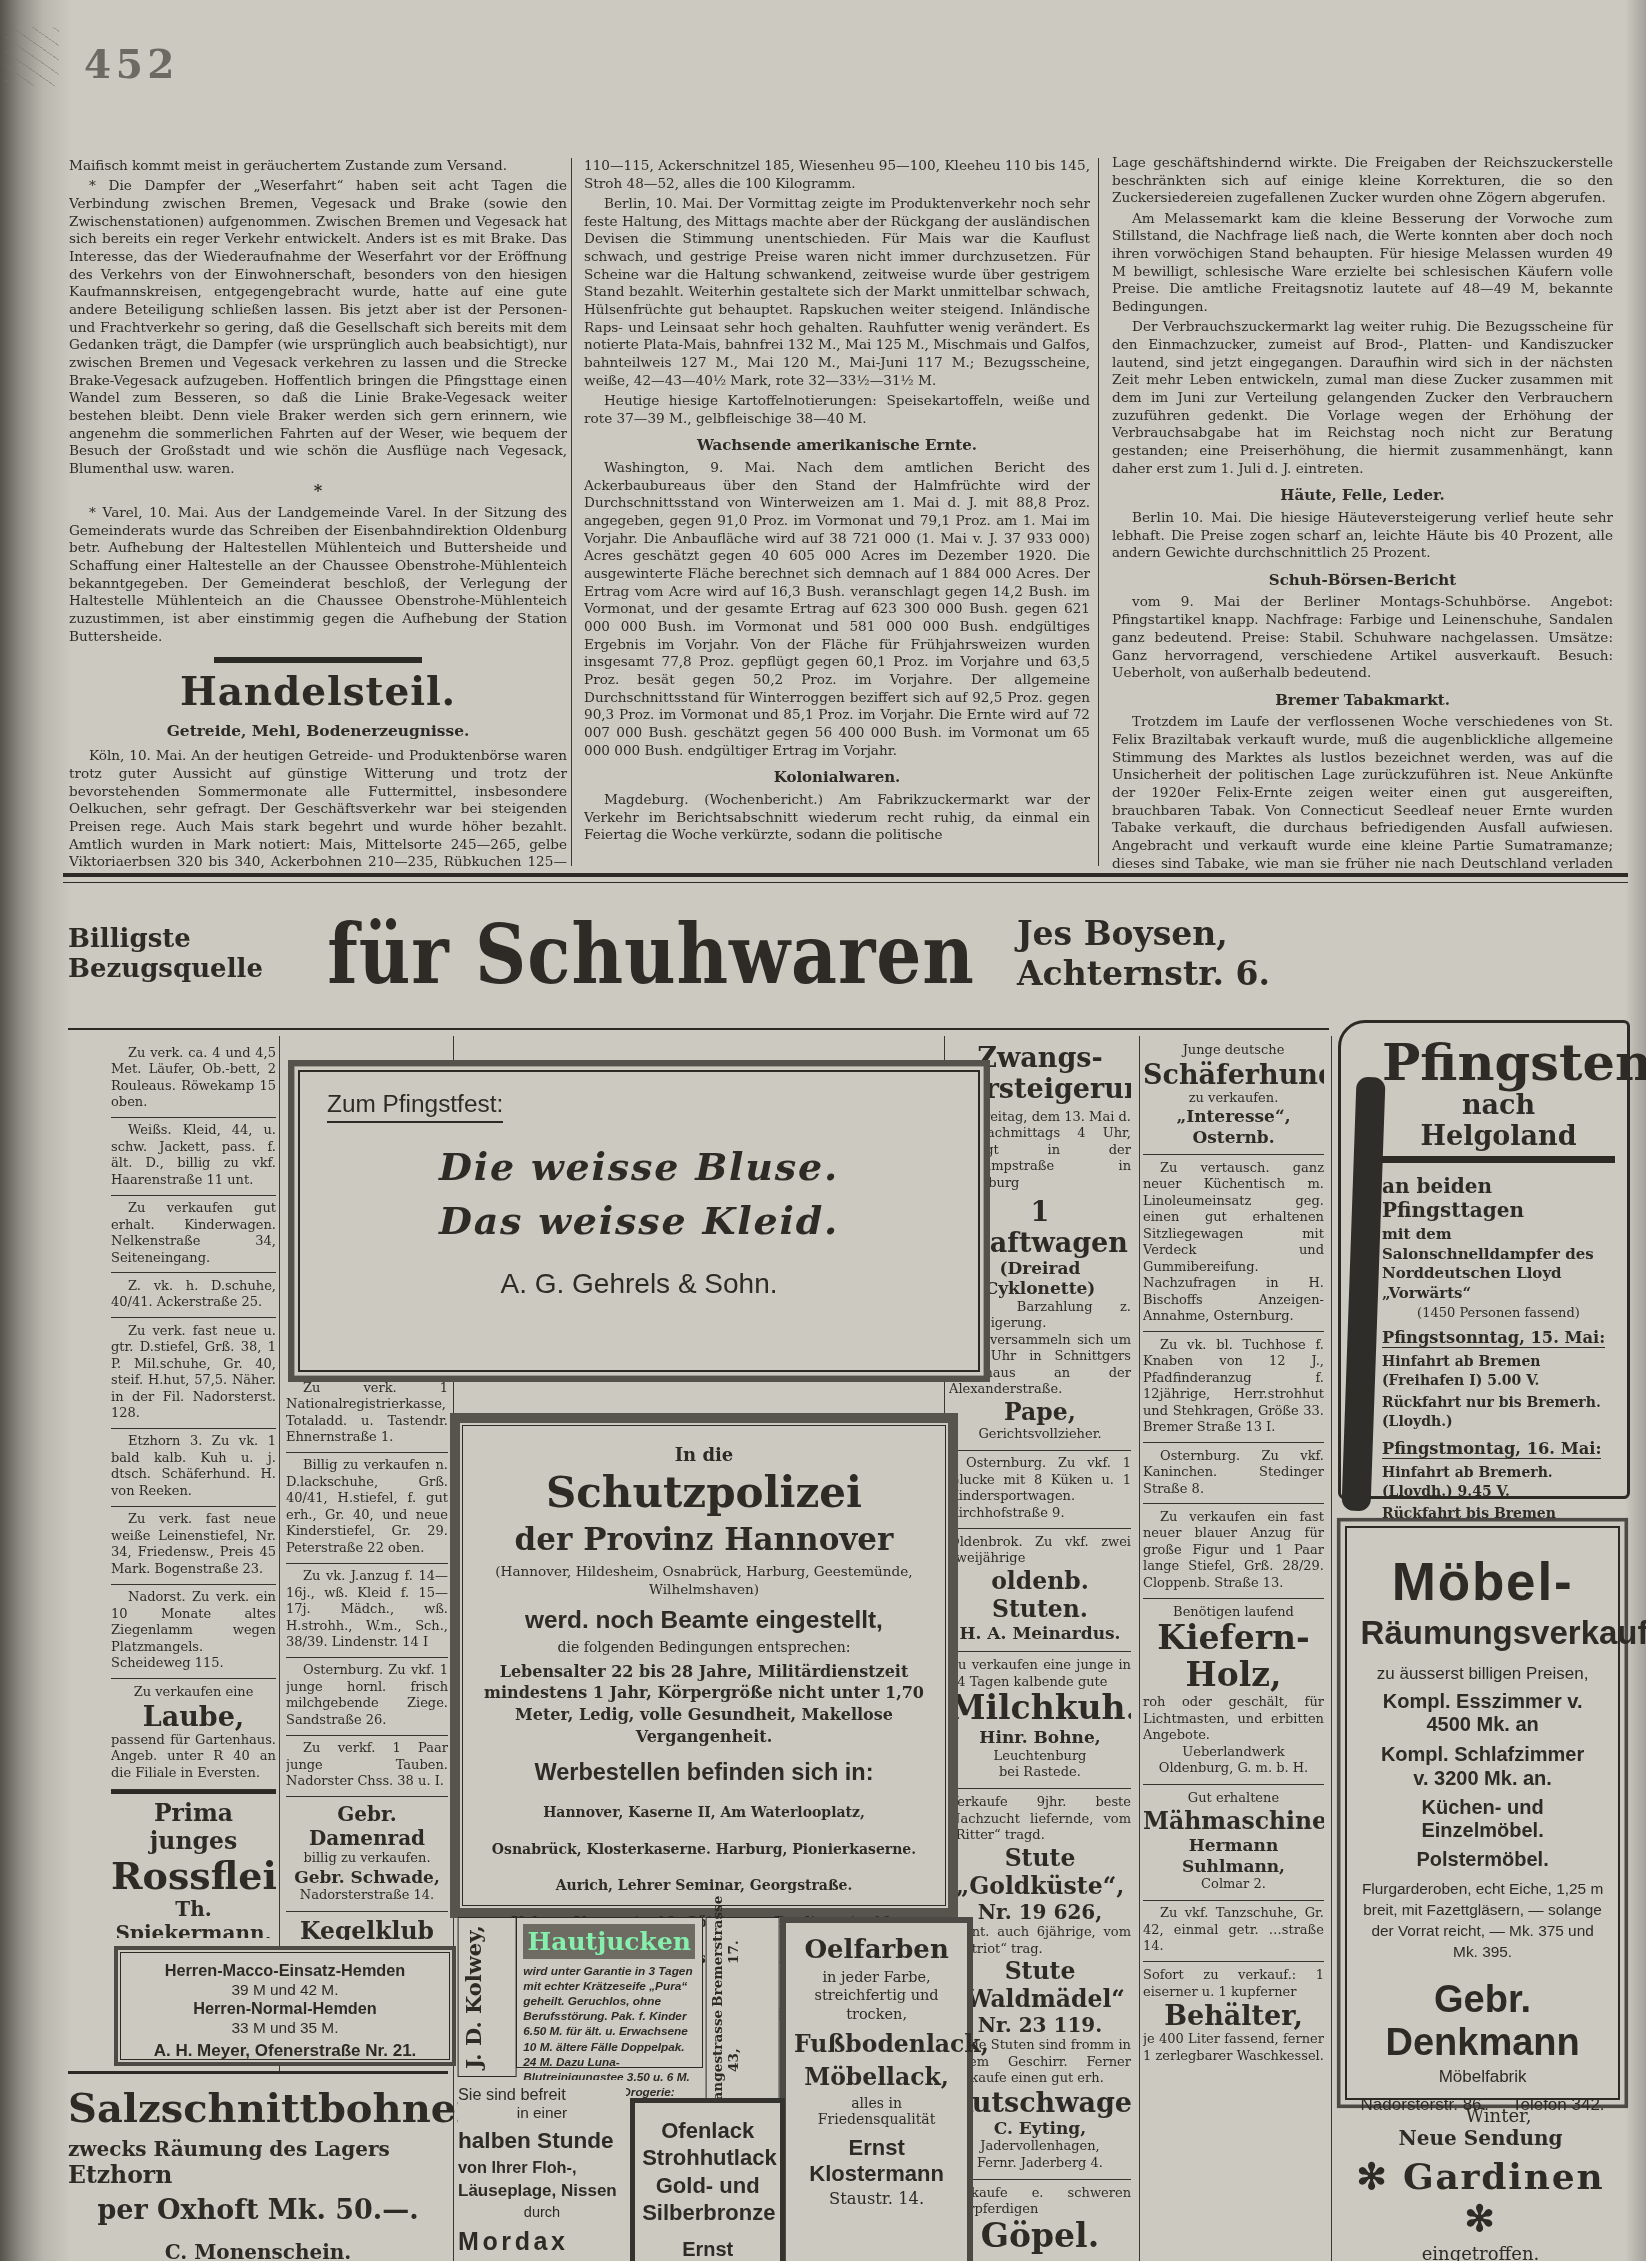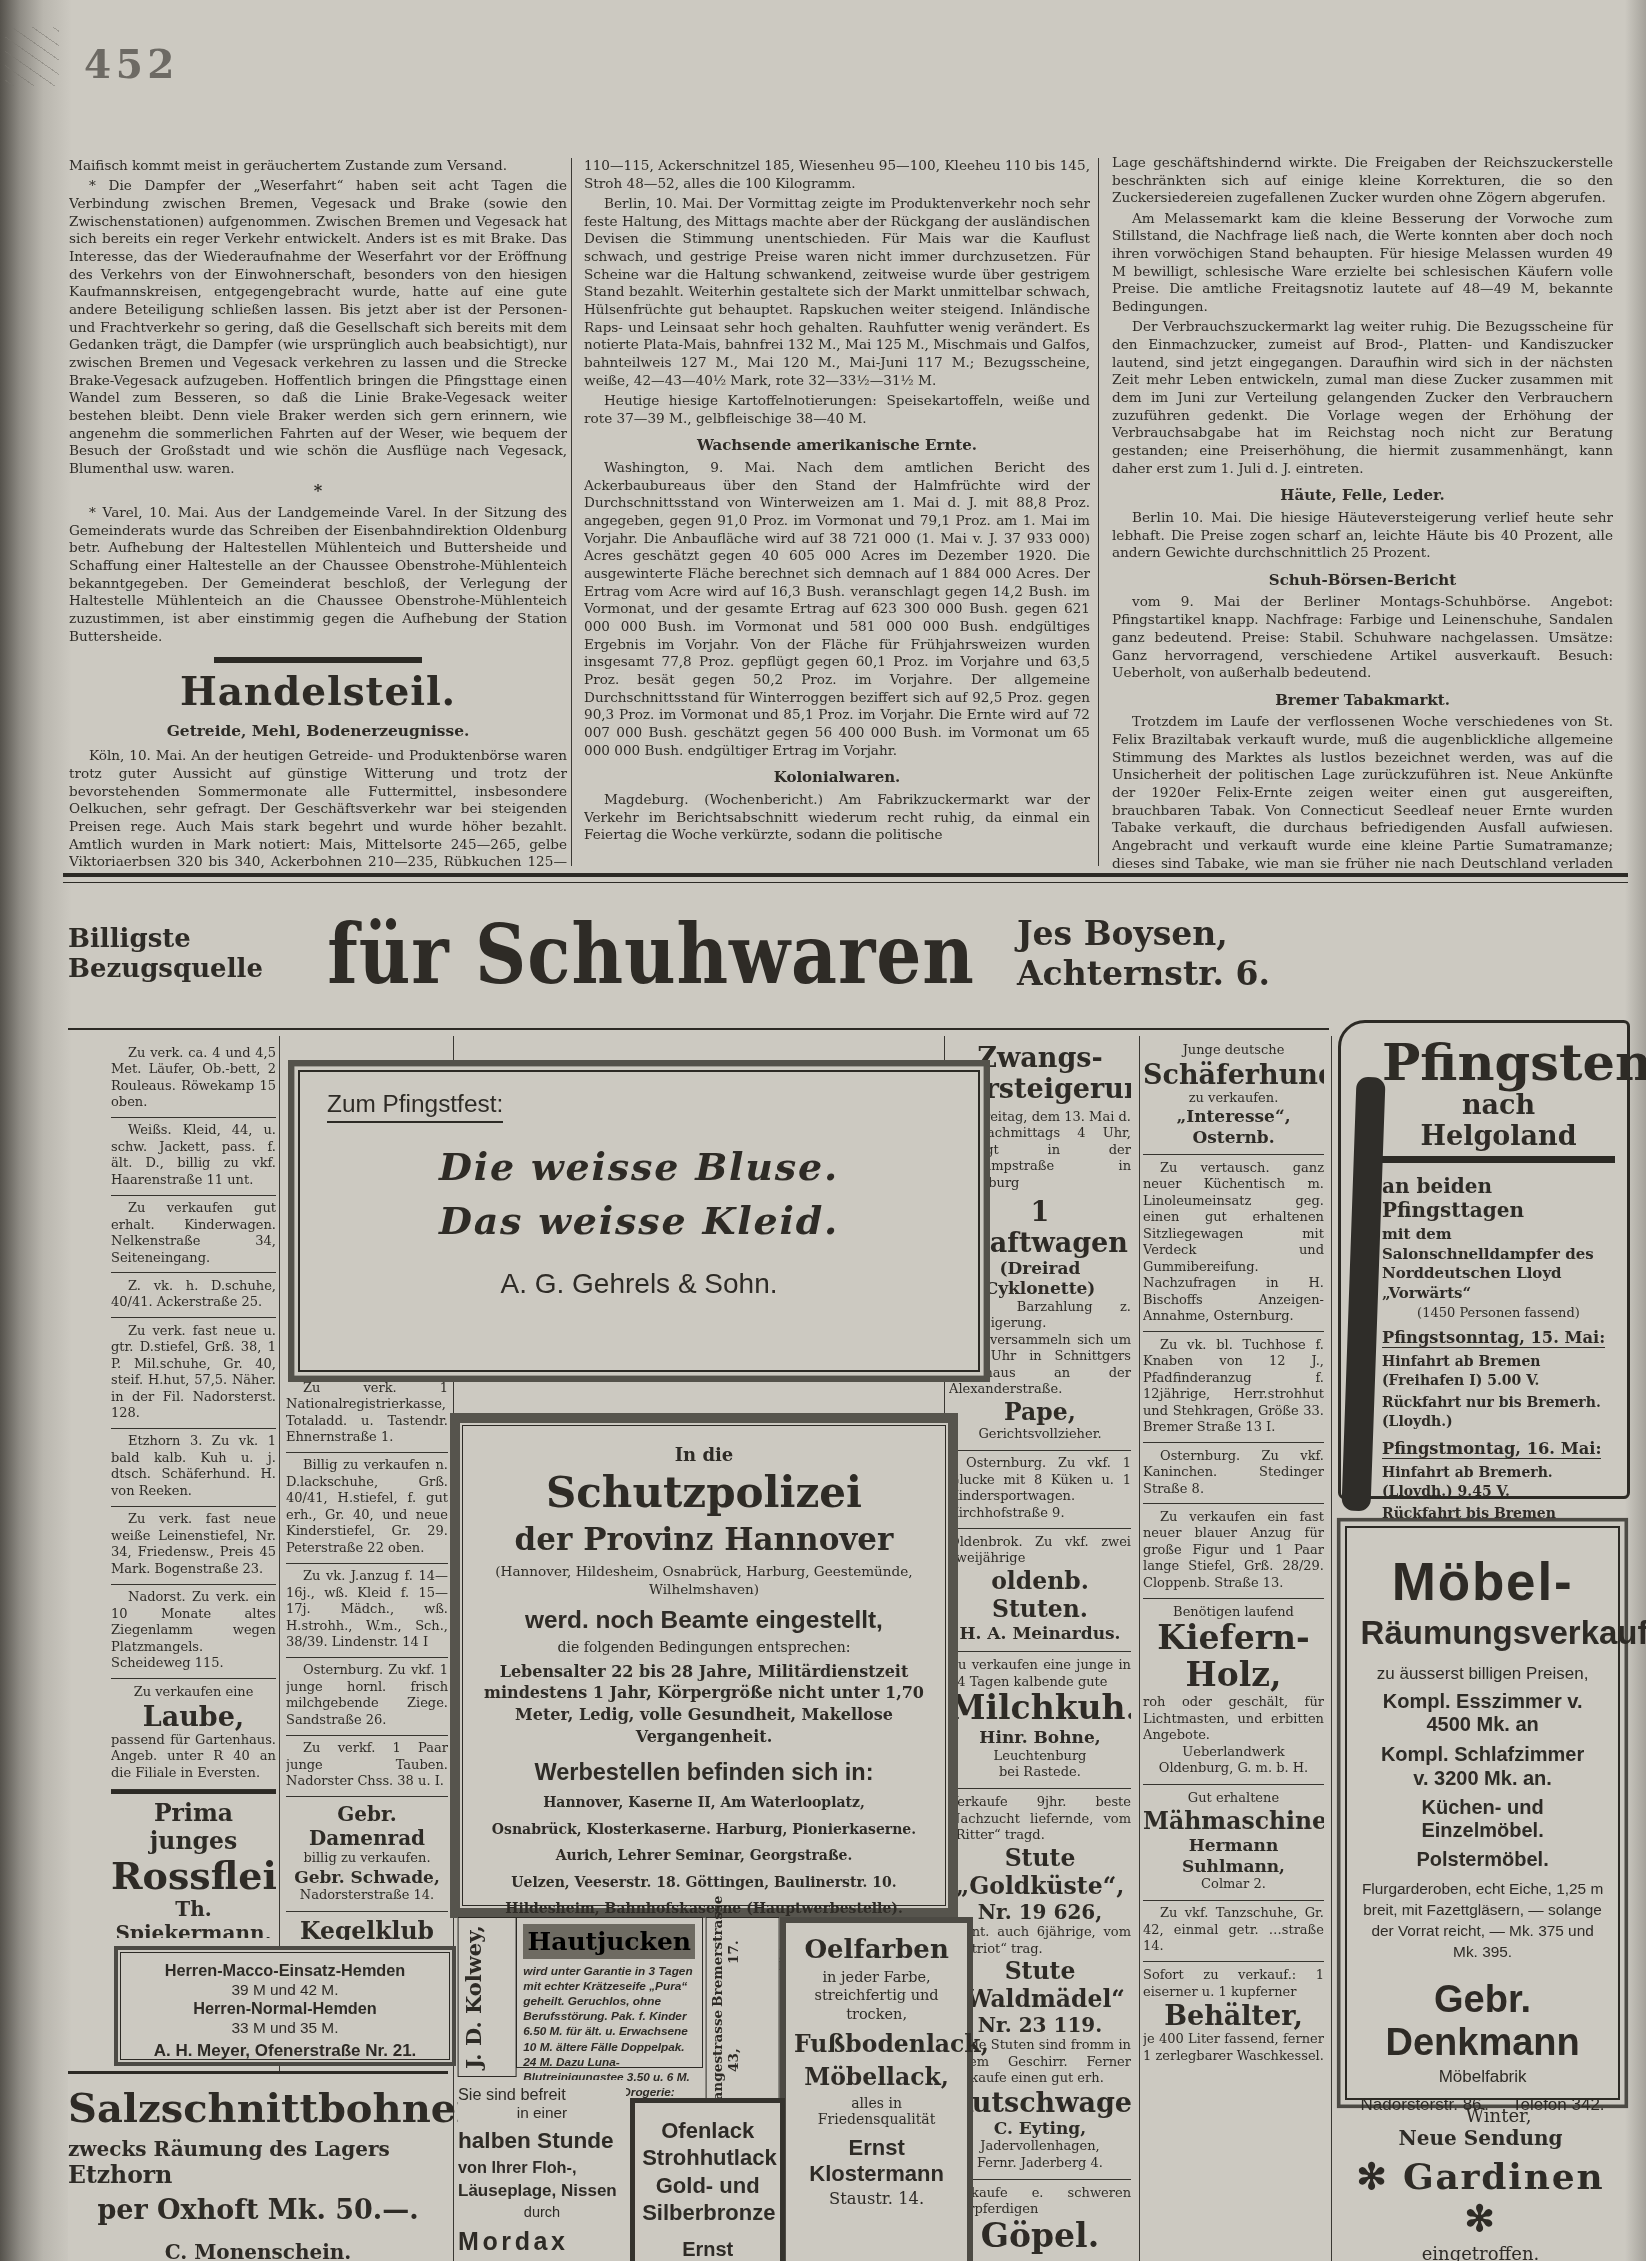--- a/index.html
+++ b/index.html
@@ -58,21 +58,21 @@
 
   .polizei{border:10px solid #56544d;outline:1.8px solid #2c2a25;outline-offset:-13.6px;padding:21px 18px;text-align:center;}
   .pol-l1{font-size:18px;font-weight:bold;}
   .pol-l2{font-size:42px;font-weight:bold;margin-top:2.7px;}
   .pol-l3{font-size:31px;font-weight:bold;margin-top:4.5px;}
   .pol-l4{font-size:13.6px;margin-top:6.3px;line-height:1.3;}
   .pol-l5{font-size:24.4px;font-weight:bold;margin-top:7.2px;font-family:"Liberation Sans",sans-serif;}
   .pol-l6{font-size:14px;margin-top:4.5px;}
   .pol-l7{font-size:16px;font-weight:bold;margin-top:6.3px;line-height:1.35;}
   .pol-l8{font-size:23.5px;font-weight:bold;margin-top:11.8px;font-family:"Liberation Sans",sans-serif;}
-  .pol-st{font-size:14px;font-weight:bold;margin-top:7px;line-height:1.4;}
+  .pol-st{font-size:14px;font-weight:bold;margin-top:17px;line-height:1.4;}
   .pol-mil{display:flex;justify-content:space-between;margin-top:15.4px;font-size:17px;font-weight:bold;}
 
   .helgo{border:3.2px solid #2c2a25;border-radius:27px 6.3px 6.3px 6.3px;padding:13.6px 11.8px 11px 41px;}
   .helgo-orn{position:absolute;left:8.1px;top:54px;width:29px;height:434px;background:#2f2d29;border-radius:11.8px;transform:rotate(2deg);}
   .hel-t1{font-size:51px;font-weight:bold;text-align:right;line-height:1;}
   .hel-t2{font-size:27px;font-weight:bold;text-align:center;border-bottom:7.2px solid #2c2a25;padding-bottom:4.5px;margin-top:1.8px;}
   .hel-p1{font-size:20px;font-weight:bold;margin-top:11px;}
   .hel-p2{font-size:15px;font-weight:bold;line-height:1.3;margin-top:3.6px;}
   .hel-p3{font-size:13px;text-align:center;margin-top:1.8px;}
   .hel-d{font-size:16.3px;font-weight:bold;border-bottom:1.8px solid #2c2a25;display:inline-block;margin-top:8.1px;}
@@ -96,21 +96,21 @@
   .mo-sig{font-size:38px;font-weight:bold;margin-top:15.4px;}
   .mo-sub{font-size:17px;margin-top:2.7px;}
   .mo-addr{display:flex;justify-content:space-between;font-size:17px;margin-top:8.1px;}
 
   .vertstrip{position:absolute;z-index:2;background:#ccc9c1;border:1.8px solid #2c2a25;display:flex;gap:2.7px;justify-content:center;
     writing-mode:vertical-rl;transform:rotate(180deg);text-align:center;padding:4.5px 1.8px;}
   .vs-name{font-size:21px;font-weight:bold;}
   .vs-addr{font-size:13.6px;font-weight:bold;}
 
   .hjbox{border:1.8px solid #2c2a25;padding:6.3px;}
-  .hj-title{background:#6e6b62;color:#000000;font-size:25px;font-weight:bold;text-align:center;padding:2.7px 0;}
+  .hj-title{background:#6e6b62;color:#86efac;font-size:25px;font-weight:bold;text-align:center;padding:2.7px 0;}
   .hj-body{font-size:11.8px;font-style:italic;font-weight:bold;line-height:1.28;margin-top:5.4px;font-family:"Liberation Sans",sans-serif;text-align:left;}
 
   .mordax{font-family:"Liberation Sans",sans-serif;}
   .mx1{font-size:16.3px;} .mx2{font-size:15.4px;text-align:center;}
   .mx3{font-size:22.6px;font-weight:bold;margin-top:6.3px;}
   .mx4{font-size:16.3px;font-weight:bold;margin-top:4.5px;}
   .mx5{font-size:17px;font-weight:bold;margin-top:3.6px;}
   .mx6{font-size:14.5px;text-align:center;margin-top:3.6px;}
   .mx7{font-size:25px;font-weight:bold;letter-spacing:3.6px;margin-top:6.3px;}
   .mx8{font-size:15.4px;margin-top:3.6px;text-align:center;}

